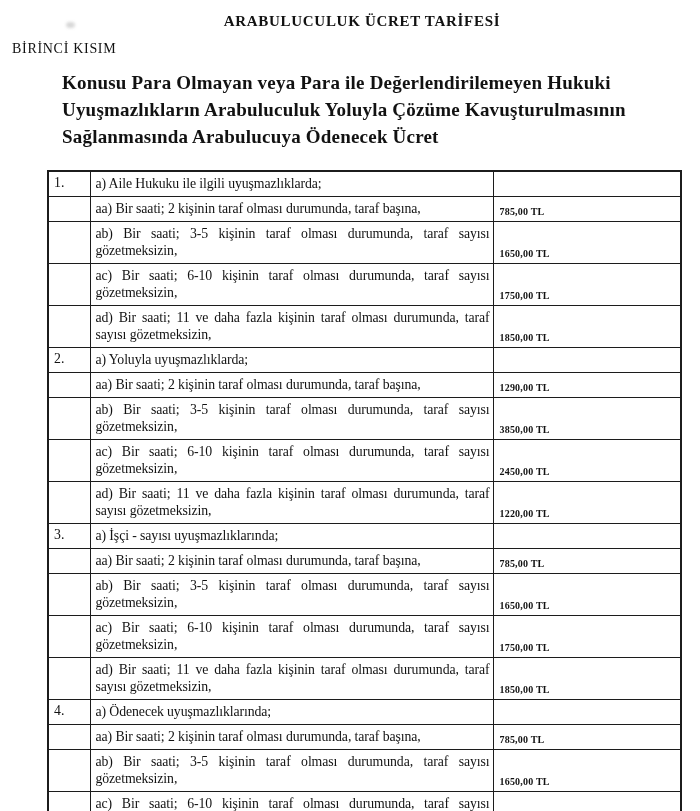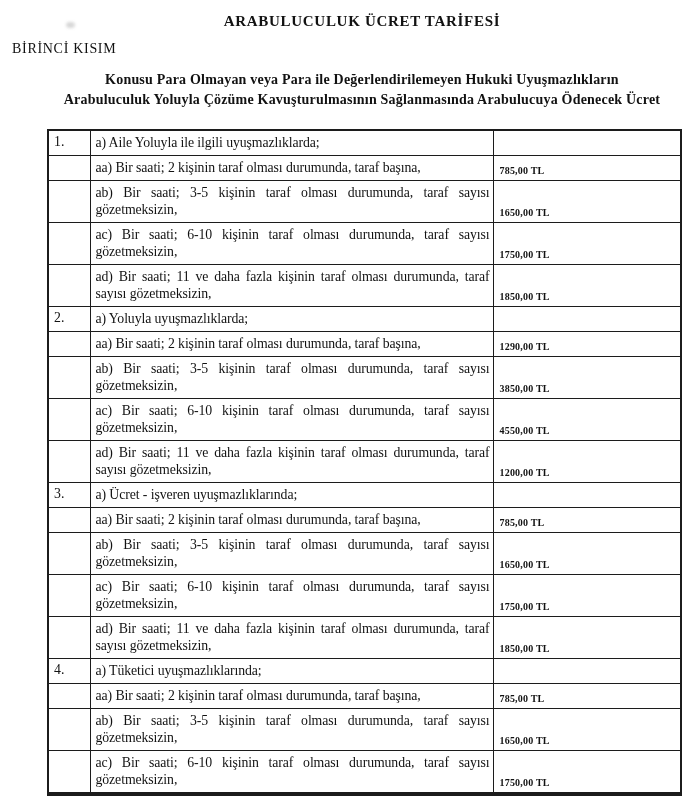--- a/index.html
+++ b/index.html
@@ -40,23 +40,23 @@
   }
   .doc-subtitle {
     font-weight: normal;
     font-size: 14px;
     letter-spacing: 0.7px;
     margin: 11px 0 0 0;
   }
   .doc-paragraph {
     width: 600px;
     margin: 13px auto 0 auto;
-    text-align: center;
+    text-align: left;
     font-weight: bold;
-    font-size: 14px;
+    font-size: 19px;
     line-height: 1.42;
     letter-spacing: 0.2px;
   }
   table.tariff {
     border-collapse: collapse;
     table-layout: fixed;
     width: 633px;
     margin: 19px 0 0 35px;
     border: 2px solid #1c1c1c;
     border-bottom-width: 4px;
@@ -103,21 +103,21 @@
 
   <table class="tariff">
     <colgroup>
       <col style="width:42px">
       <col style="width:403px">
       <col style="width:188px">
     </colgroup>
     <tbody>
     <tr>
       <td class="cell-num">1.</td>
-      <td class="cell-desc">a) Aile Yoluyla ile ilgili uyuşmazlıklarda;</td>
+      <td class="cell-desc">a) Aile Hukuku ile ilgili uyuşmazlıklarda;</td>
       <td class="cell-fee"></td>
     </tr>
 
     <tr>
       <td class="cell-num"></td>
       <td class="cell-desc">aa) Bir saati; 2 kişinin taraf olması durumunda, taraf başına,</td>
       <td class="cell-fee">785,00 TL</td>
     </tr>
 
     <tr>
@@ -152,32 +152,32 @@
 
     <tr>
       <td class="cell-num"></td>
       <td class="cell-desc">ab) Bir saati; 3-5 kişinin taraf olması durumunda, taraf sayısı gözetmeksizin,</td>
       <td class="cell-fee">3850,00 TL</td>
     </tr>
 
     <tr>
       <td class="cell-num"></td>
       <td class="cell-desc">ac) Bir saati; 6-10 kişinin taraf olması durumunda, taraf sayısı gözetmeksizin,</td>
-      <td class="cell-fee">4550,00 TL</td>
+      <td class="cell-fee">2450,00 TL</td>
     </tr>
 
     <tr>
       <td class="cell-num"></td>
       <td class="cell-desc">ad) Bir saati; 11 ve daha fazla kişinin taraf olması durumunda, taraf sayısı gözetmeksizin,</td>
-      <td class="cell-fee">1200,00 TL</td>
+      <td class="cell-fee">1220,00 TL</td>
     </tr>
 
     <tr>
       <td class="cell-num">3.</td>
-      <td class="cell-desc">a) Ücret - işveren uyuşmazlıklarında;</td>
+      <td class="cell-desc">a) İşçi - sayısı uyuşmazlıklarında;</td>
       <td class="cell-fee"></td>
     </tr>
 
     <tr>
       <td class="cell-num"></td>
       <td class="cell-desc">aa) Bir saati; 2 kişinin taraf olması durumunda, taraf başına,</td>
       <td class="cell-fee">785,00 TL</td>
     </tr>
 
     <tr>
@@ -193,21 +193,21 @@
     </tr>
 
     <tr>
       <td class="cell-num"></td>
       <td class="cell-desc">ad) Bir saati; 11 ve daha fazla kişinin taraf olması durumunda, taraf sayısı gözetmeksizin,</td>
       <td class="cell-fee">1850,00 TL</td>
     </tr>
 
     <tr>
       <td class="cell-num">4.</td>
-      <td class="cell-desc">a) Tüketici uyuşmazlıklarında;</td>
+      <td class="cell-desc">a) Ödenecek uyuşmazlıklarında;</td>
       <td class="cell-fee"></td>
     </tr>
 
     <tr>
       <td class="cell-num"></td>
       <td class="cell-desc">aa) Bir saati; 2 kişinin taraf olması durumunda, taraf başına,</td>
       <td class="cell-fee">785,00 TL</td>
     </tr>
 
     <tr>

